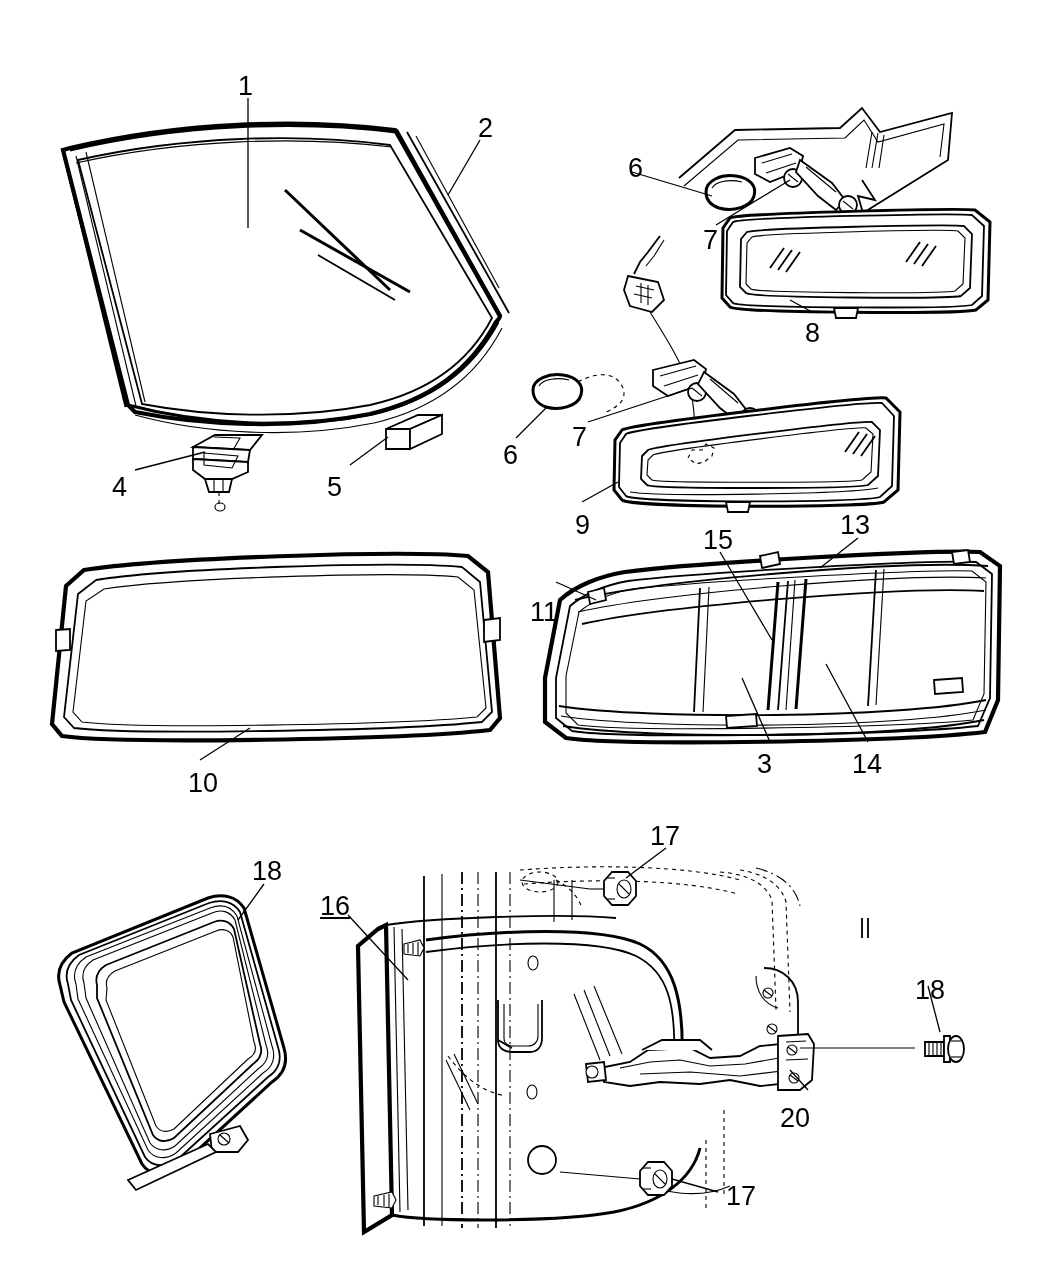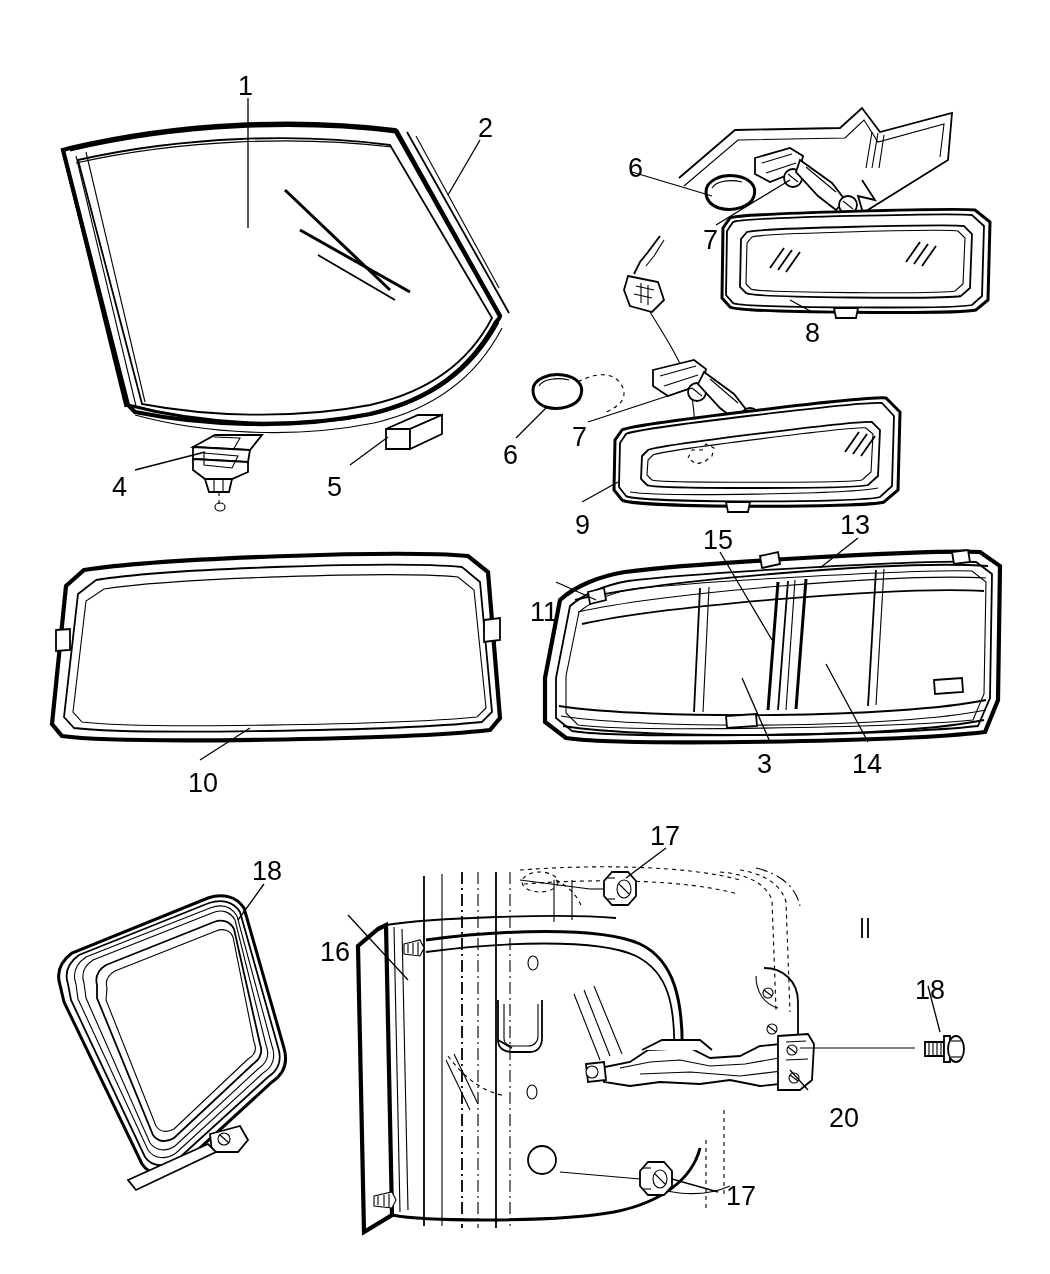--- a/index.html
+++ b/index.html
@@ -455,21 +455,21 @@
     <span class="callout" style="left:805px; top:320px;">8</span>
     <span class="callout" style="left:503px; top:442px;">6</span>
     <span class="callout" style="left:572px; top:424px;">7</span>
     <span class="callout" style="left:575px; top:512px;">9</span>
     <span class="callout" style="left:188px; top:770px;">10</span>
     <span class="callout" style="left:530px; top:563px;margin-top:36px;">11</span>
     <span class="callout" style="left:757px; top:751px;">3</span>
     <span class="callout" style="left:840px; top:512px;">13</span>
     <span class="callout" style="left:852px; top:751px;">14</span>
     <span class="callout" style="left:703px; top:527px;text-align:right;">15</span>
-    <span class="callout" style="left:320px; top:939px;">16</span>
+    <span class="callout" style="left:320px; top:893px;text-decoration:underline;">16</span>
     <span class="callout" style="left:650px; top:823px;">17</span>
     <span class="callout" style="left:915px; top:961px;margin-top:16px;">18</span>
     <span class="callout" style="left:726px; top:1183px;">17</span>
     <span class="callout" style="left:252px; top:858px;">18</span>
-    <span class="callout" style="left:829px; top:1105px;">20</span>
+    <span class="callout" style="left:780px; top:1105px;">20</span>
   </div>
 
 </div>
 
 </body></html>

